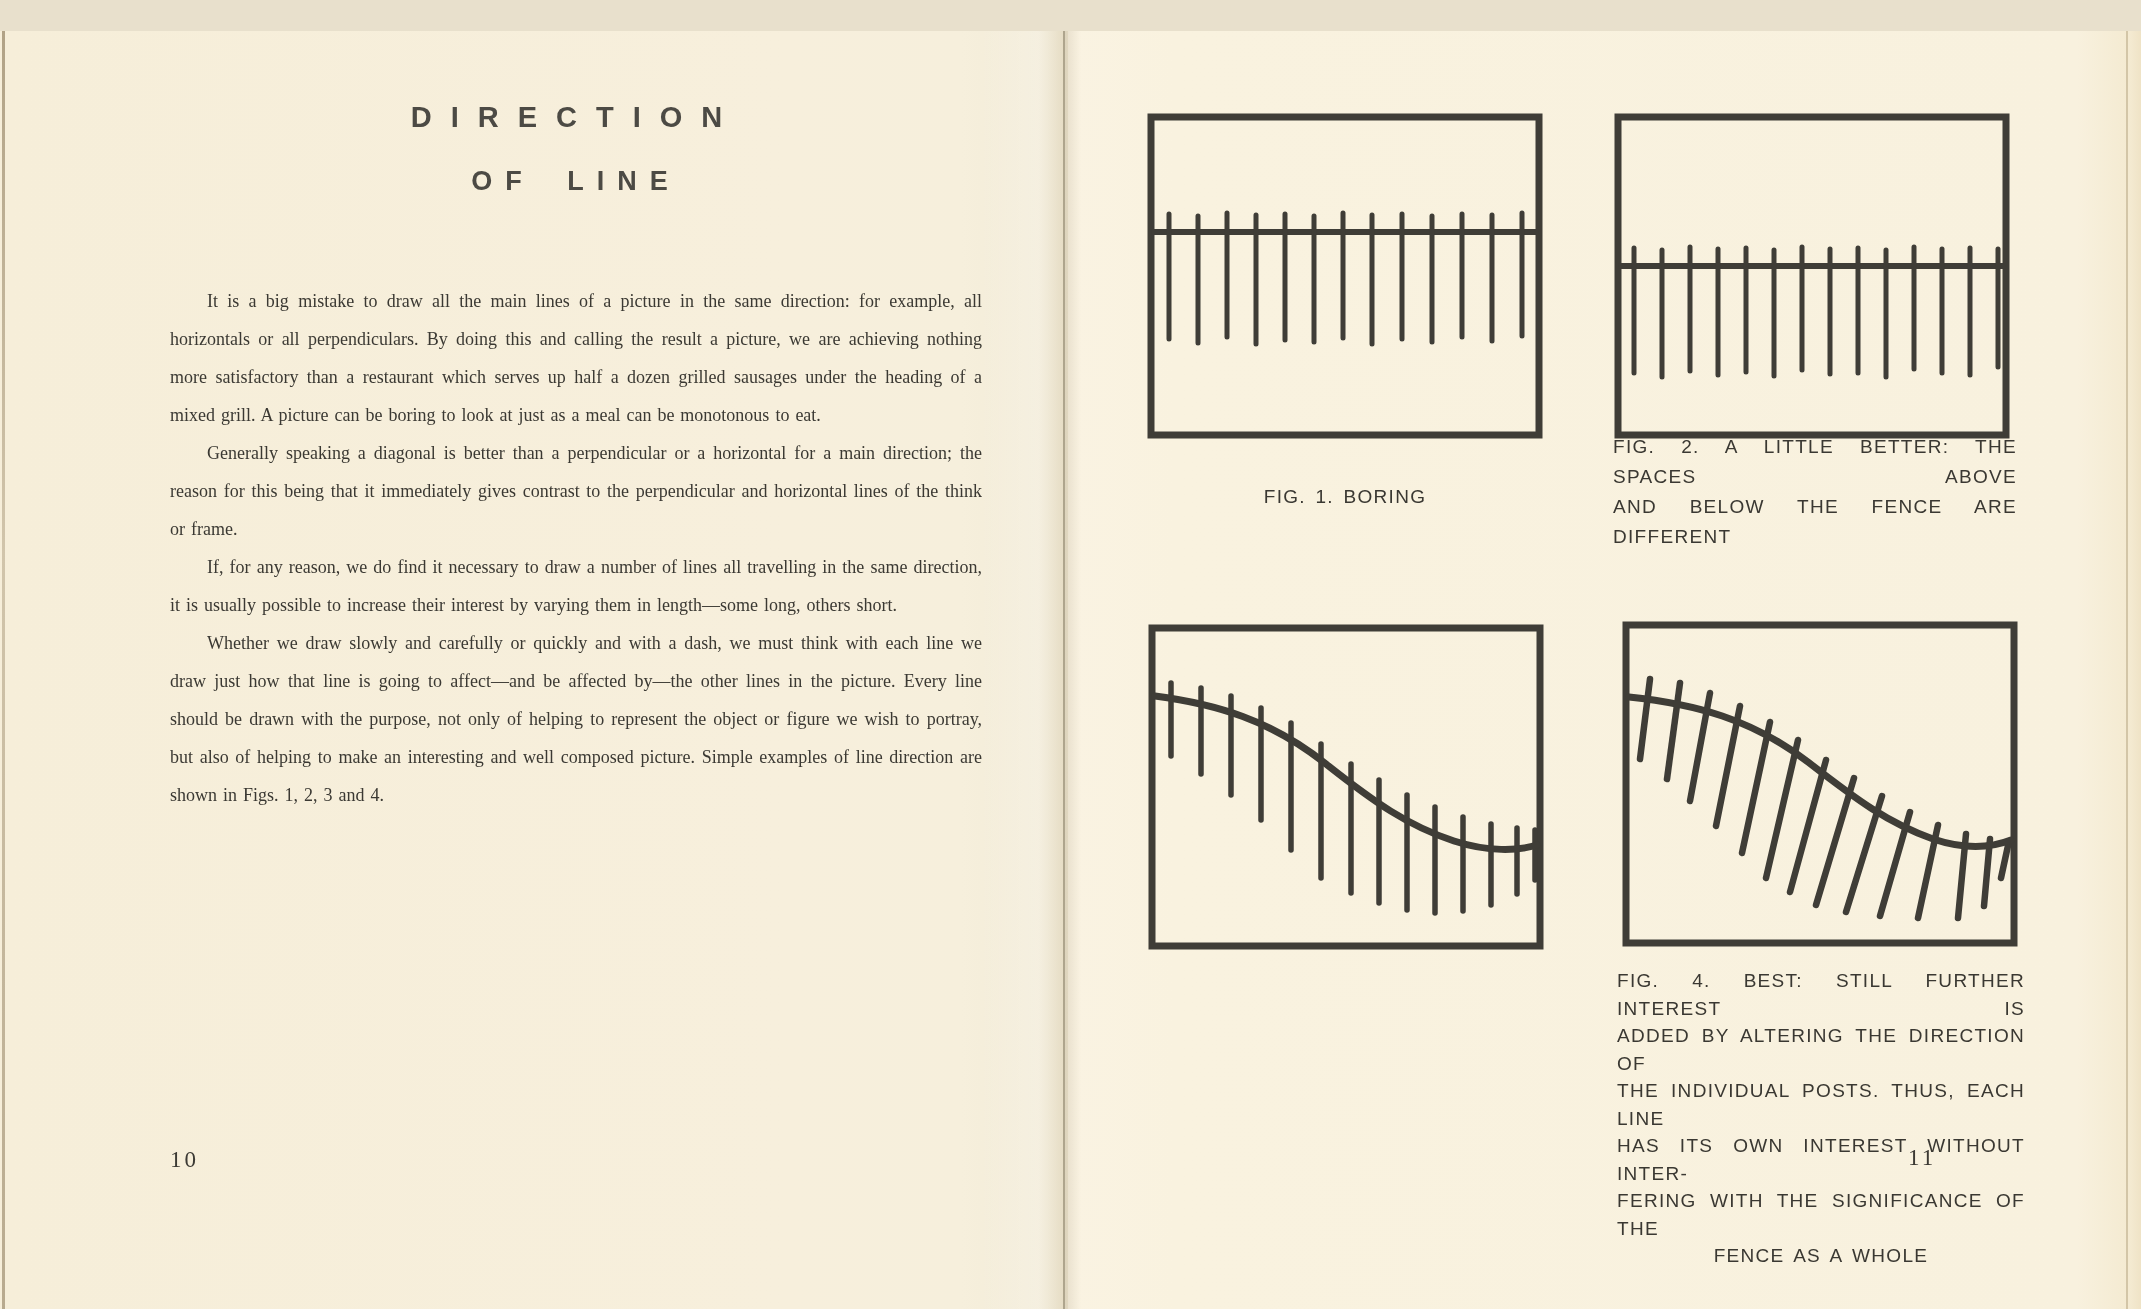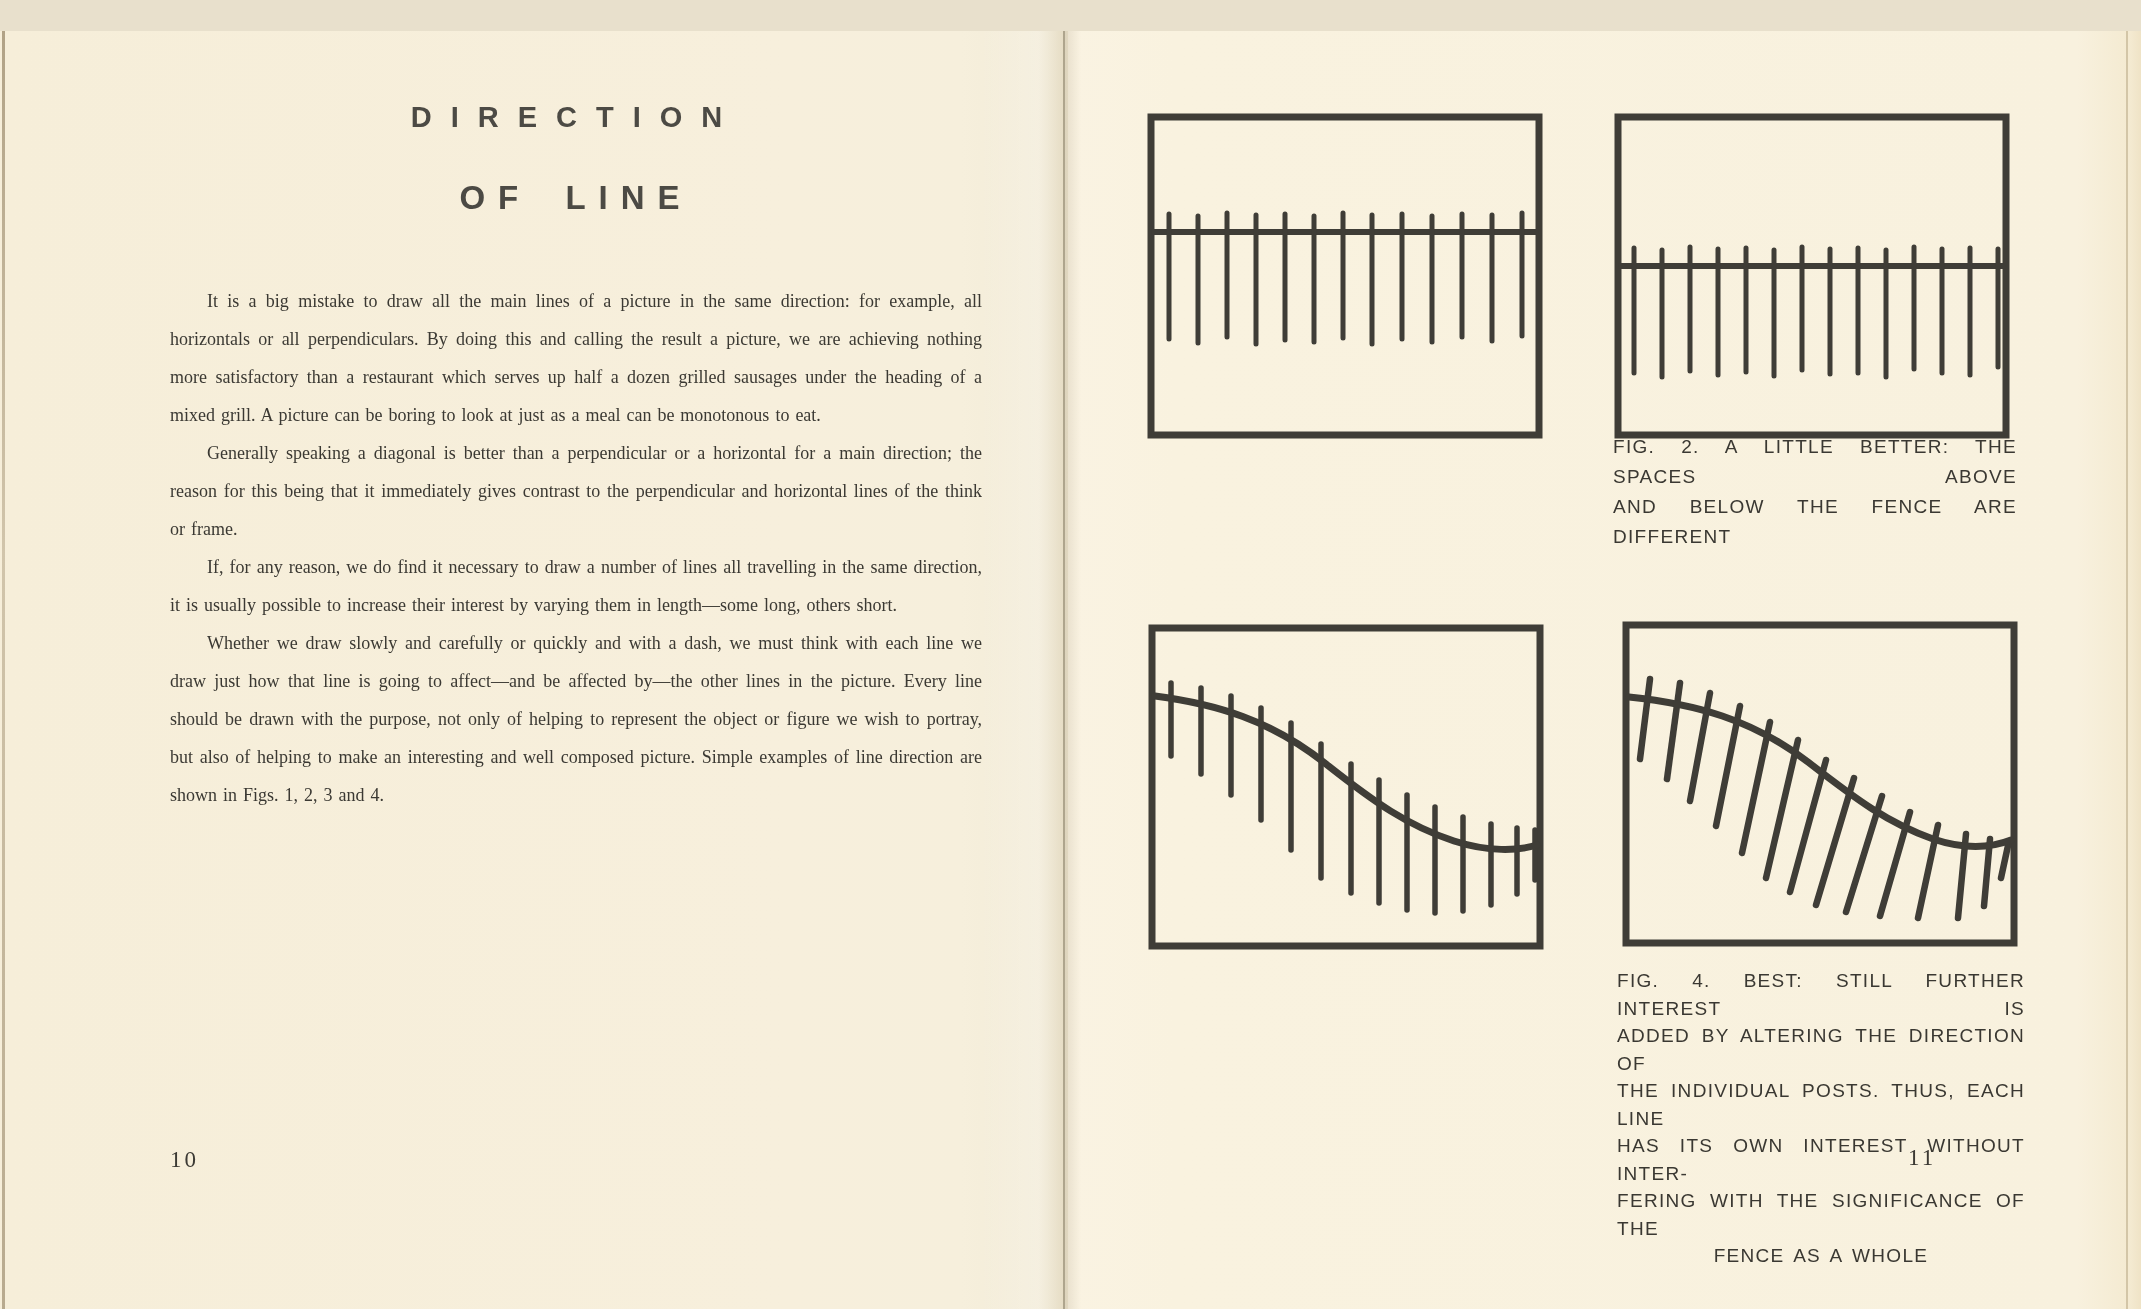--- a/index.html
+++ b/index.html
@@ -28,21 +28,21 @@
   .gutter-shade-r { position:absolute; left:1065px; top:0; width:16px; height:1309px;
     background:linear-gradient(90deg, rgba(130,112,80,.16), rgba(130,112,80,0)); }
   .right-edge-line { position:absolute; left:2126px; top:0; width:2px; height:1309px;
     background:rgba(150,128,90,.35); }
   .bottom-shade { position:absolute; left:0; top:1288px; width:2141px; height:21px;
     background:linear-gradient(180deg, rgba(160,140,100,0), rgba(160,140,100,.12)); }
   
   .chapter-title { position:absolute; left:170px; width:812px; text-align:center;
     font-family:"Liberation Sans", sans-serif; font-weight:700; color:#4c4a44; }
   .title-1 { top:70px;  font-size:29px; letter-spacing:19px; }
-  .title-2 { top:148px; font-size:33px; letter-spacing:13px; word-spacing:12px; }
+  .title-2 { top:135px; font-size:27px; letter-spacing:13px; word-spacing:12px; }
   .body-copy {
     position:absolute; left:170px; top:251px; width:812px;
     font-size:18px; line-height:38px; color:#3b3933;
     text-align:justify; word-spacing:1.5px;
   }
   .body-copy p { margin:0; text-indent:37px; }
   .page-number { position:absolute; font-size:23px; letter-spacing:3px; color:#3c3a34; }
   .pn-left  { left:170px;  top:1116px; }
   .pn-right { left:1908px; top:1114px; width:76px; text-align:left; }
   
@@ -92,20 +92,23 @@
         <line x1="140" y1="103" x2="140" y2="229" stroke="#3f3d37" stroke-width="5" stroke-linecap="round"></line>
         <line x1="169" y1="105" x2="169" y2="231" stroke="#3f3d37" stroke-width="5" stroke-linecap="round"></line>
         <line x1="198" y1="102" x2="198" y2="227" stroke="#3f3d37" stroke-width="5" stroke-linecap="round"></line>
         <line x1="227" y1="104" x2="227" y2="233" stroke="#3f3d37" stroke-width="5" stroke-linecap="round"></line>
         <line x1="257" y1="103" x2="257" y2="228" stroke="#3f3d37" stroke-width="5" stroke-linecap="round"></line>
         <line x1="287" y1="105" x2="287" y2="231" stroke="#3f3d37" stroke-width="5" stroke-linecap="round"></line>
         <line x1="317" y1="103" x2="317" y2="226" stroke="#3f3d37" stroke-width="5" stroke-linecap="round"></line>
         <line x1="347" y1="104" x2="347" y2="230" stroke="#3f3d37" stroke-width="5" stroke-linecap="round"></line>
         <line x1="377" y1="102" x2="377" y2="225" stroke="#3f3d37" stroke-width="5" stroke-linecap="round"></line>
       </svg>
+    </div>
+  <div class="fig-caption" id="fig1-caption">
+      <div class="cap-line cap-center">FIG. 1. BORING</div>
     </div>
 
   <div class="fig-box" id="fig2-box" style="left:1612px; top:80px;">
       <svg viewBox="0 0 400 330" width="400" height="330">
         <rect x="6" y="6" width="388" height="318" fill="none" stroke="#3f3d37" stroke-width="7"></rect>
         <line x1="9" y1="155" x2="391" y2="155" stroke="#3f3d37" stroke-width="6" stroke-linecap="round"></line>
         <line x1="22" y1="137" x2="22" y2="262" stroke="#3f3d37" stroke-width="5" stroke-linecap="round"></line>
         <line x1="50" y1="139" x2="50" y2="266" stroke="#3f3d37" stroke-width="5" stroke-linecap="round"></line>
         <line x1="78" y1="136" x2="78" y2="260" stroke="#3f3d37" stroke-width="5" stroke-linecap="round"></line>
         <line x1="106" y1="138" x2="106" y2="264" stroke="#3f3d37" stroke-width="5" stroke-linecap="round"></line>

